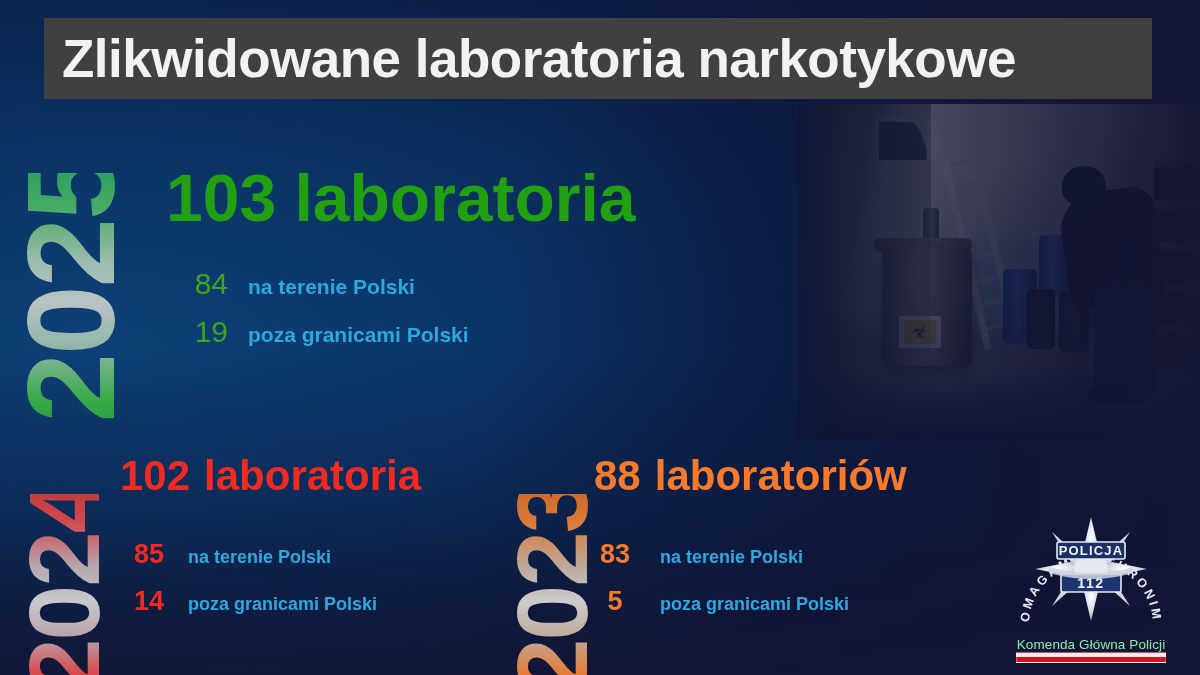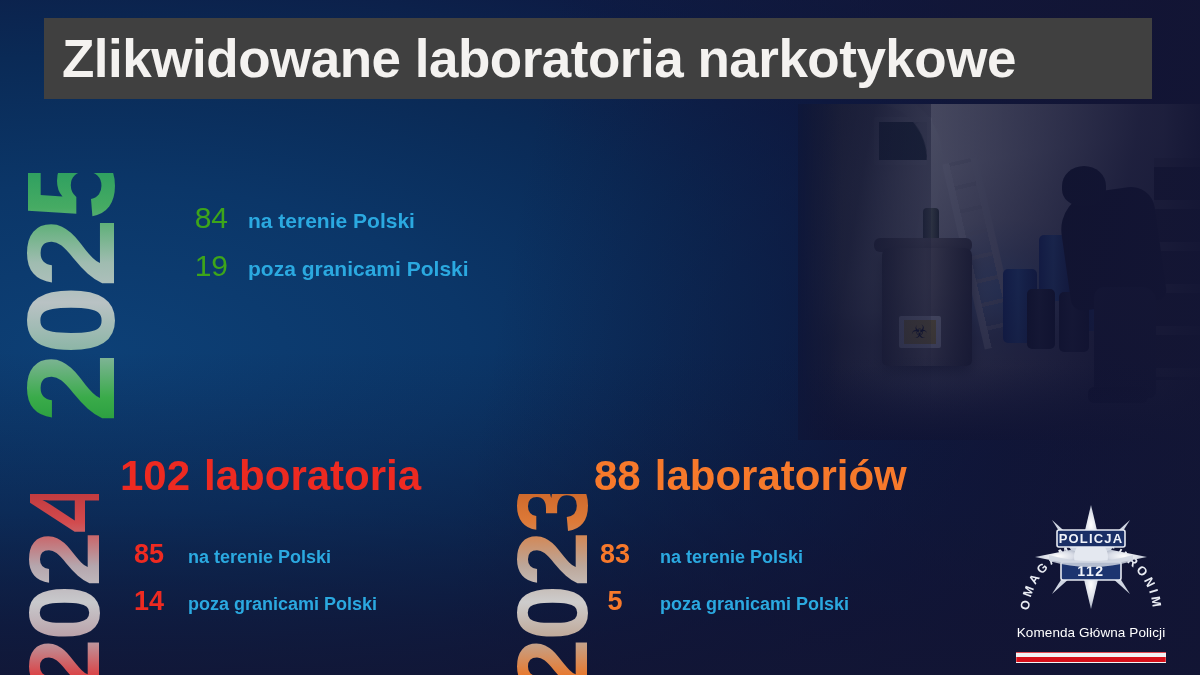--- a/index.html
+++ b/index.html
@@ -335,24 +335,24 @@
     text-align: center;
   }
   .badge-area {
     position: relative;
     width: 164px;
     height: 126px;
     margin: 0 auto 4px;
   }
   .badge-svg { width: 164px; height: 126px; display: block; }
   .logo-caption {
-    color: #ffffff;
+    color: #86efac;
     font-size: 13.5px;
     letter-spacing: 0.1px;
-    margin-bottom: 12px;
+    margin-bottom: 0;
     white-space: nowrap;
   }
   .flag-bar {
     width: 150px;
     height: 11px;
     margin: 0 auto;
     background: linear-gradient(180deg, #f2f2f2 0 50%, #d6101a 50% 100%);
     border: 1px solid rgba(255,255,255,0.25);
   }
 </style>
@@ -393,20 +393,24 @@
   <div class="bg-right-dark"></div>
   <div class="bg-bottom-dark"></div>
 
   <div class="title-banner">
     <div class="title-text">Zlikwidowane laboratoria narkotykowe</div>
   </div>
 
   <div class="year year-2025">2025</div>
 
   <div class="block-2025">
+    <div class="headline-2025">
+      <span class="num">103</span>
+      <span>laboratoria</span>
+    </div>
     <div class="rows-2025">
       <div class="row-2025">
         <span class="num">84</span>
         <span class="lbl">na terenie Polski</span>
       </div>
       <div class="row-2025">
         <span class="num">19</span>
         <span class="lbl">poza granicami Polski</span>
       </div>
     </div>

